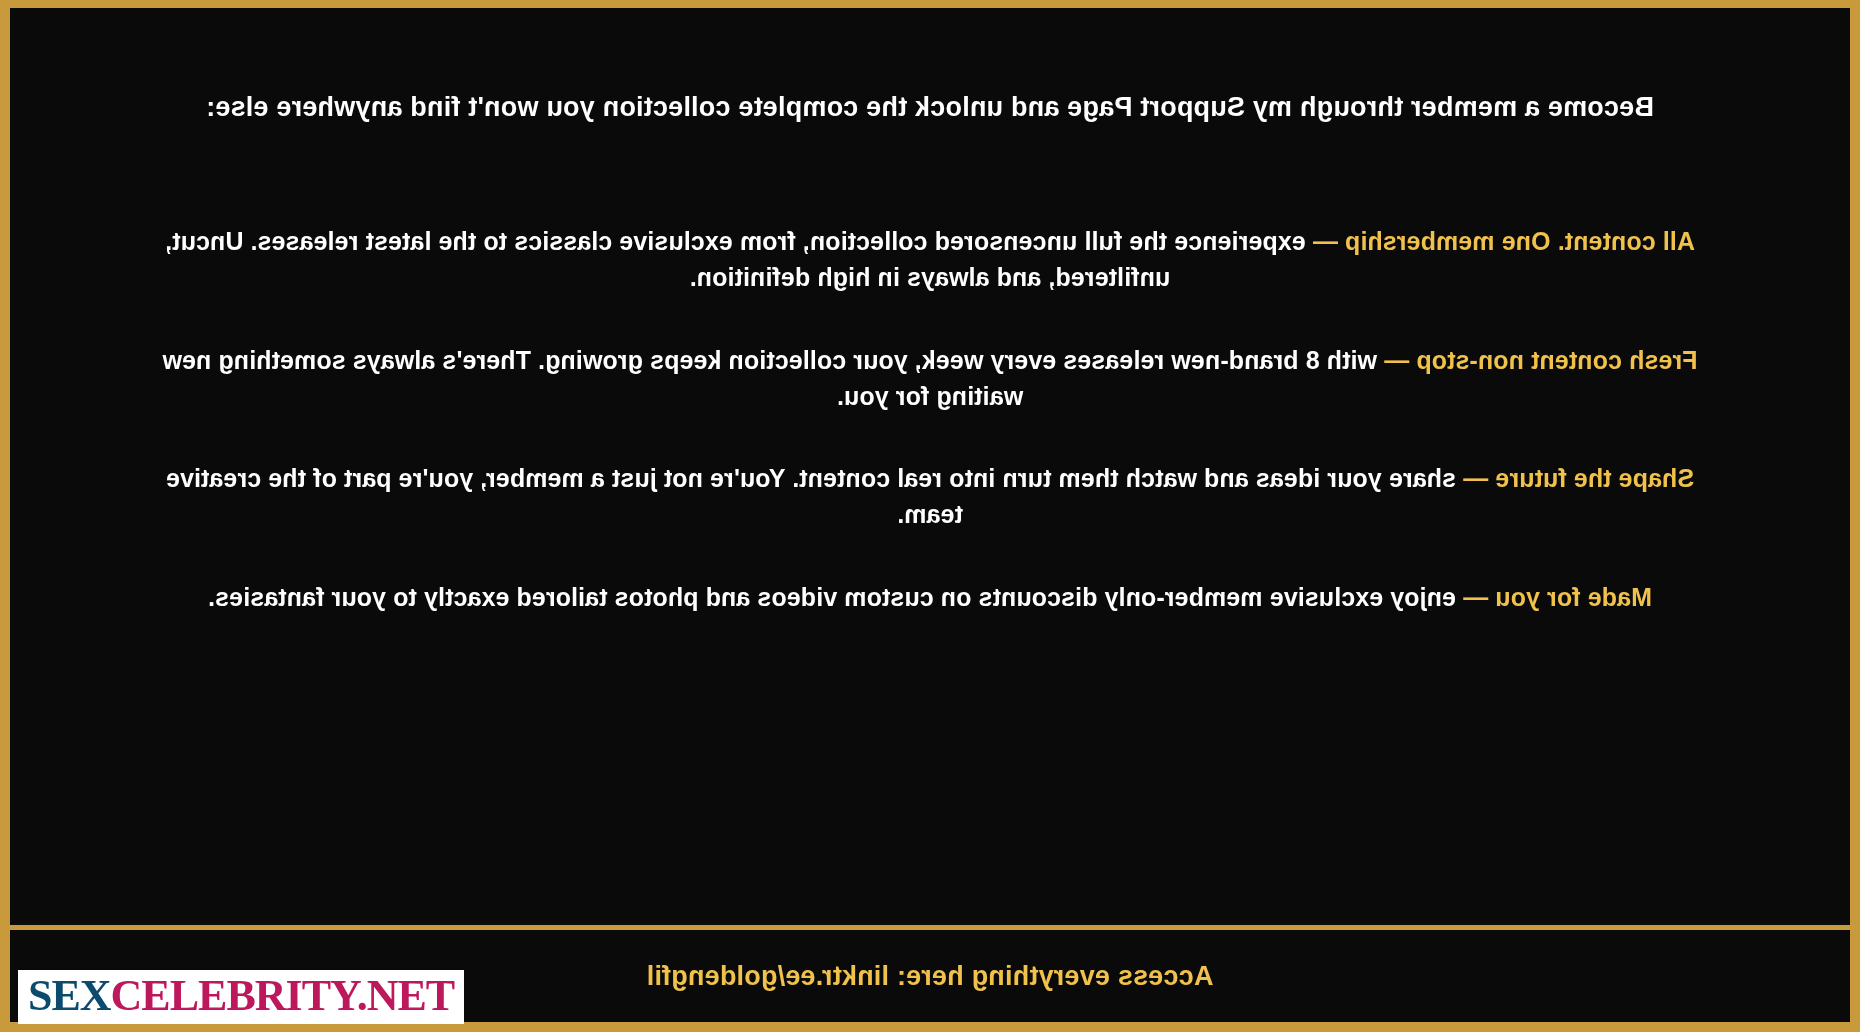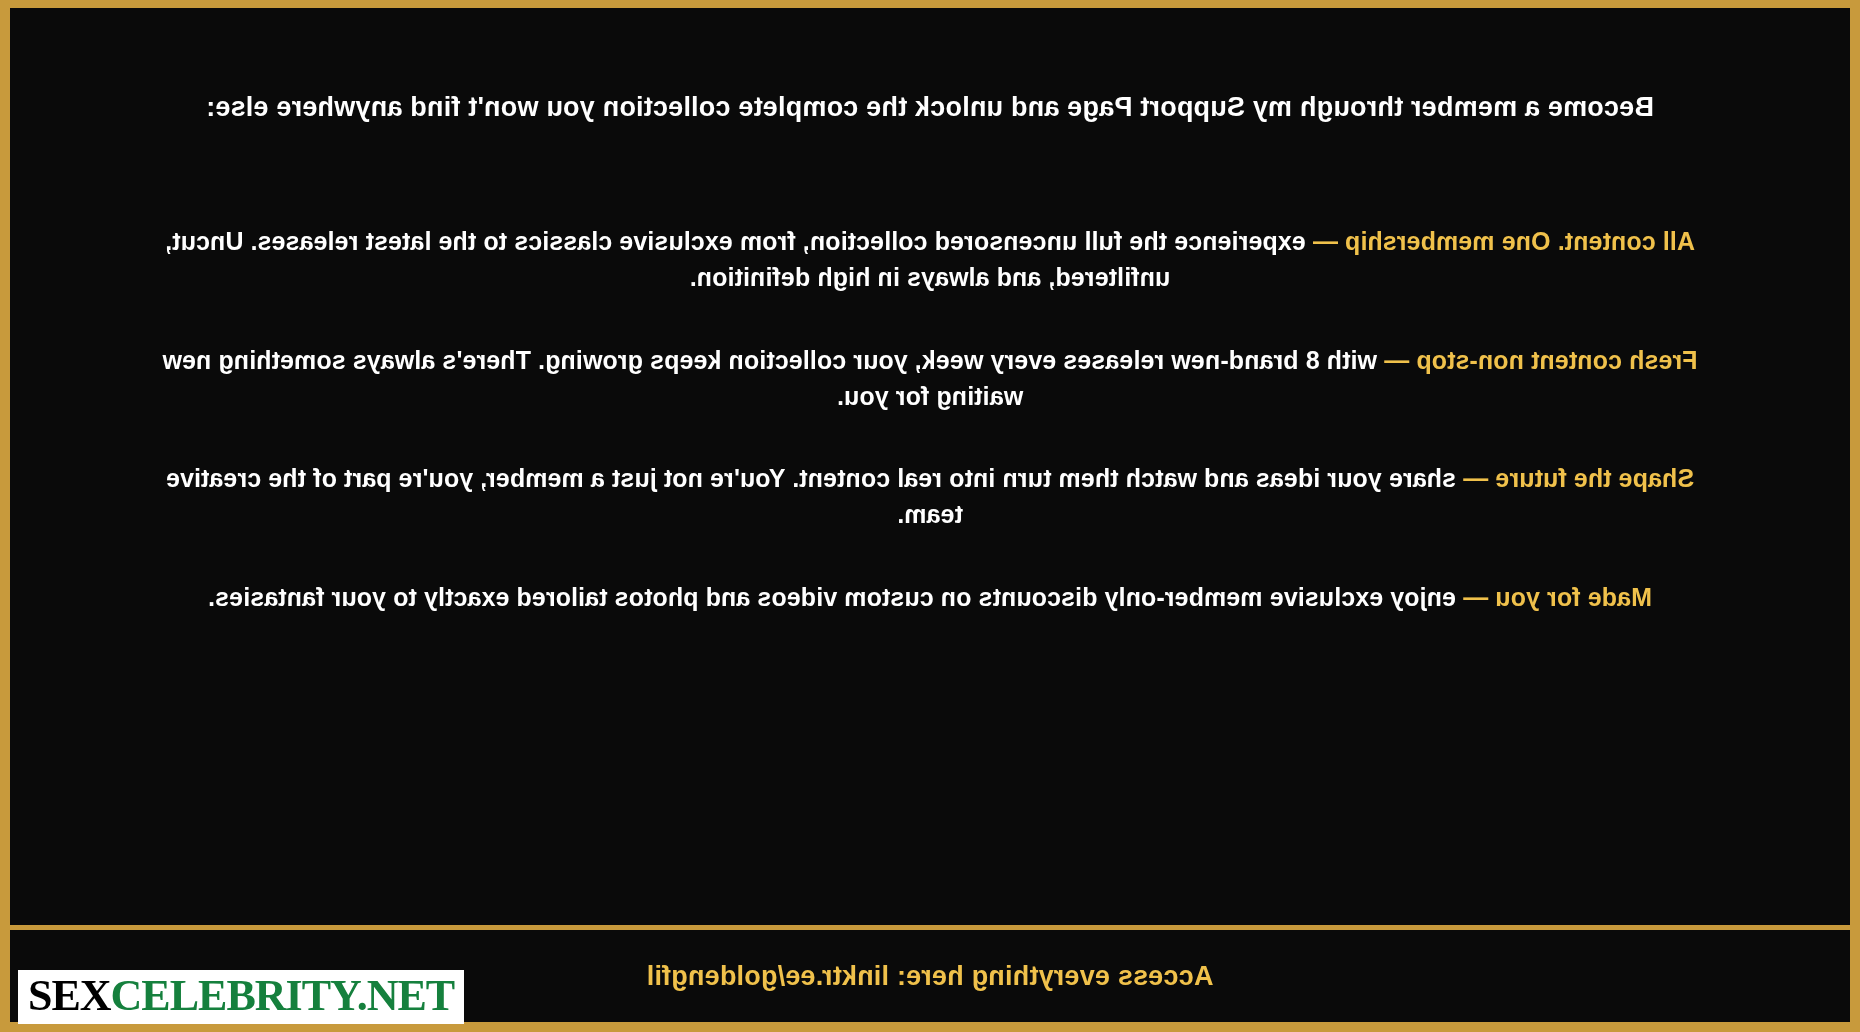--- a/index.html
+++ b/index.html
@@ -111,22 +111,22 @@
     padding: 4px 10px 6px 10px;
     display: flex;
     align-items: baseline;
     font-family: "Liberation Serif", serif;
     font-size: 44px;
     font-weight: bold;
     letter-spacing: -1px;
     line-height: 1;
     z-index: 10;
   }
-  .watermark .wm-a { color: #000000; }
-  .watermark .wm-b { color: #15803d; }
+  .watermark .wm-a { color: #0c4a6e; }
+  .watermark .wm-b { color: #be185d; }
 </style>
 </head>
 <body>
 
 <div class="page">
   <div class="card">
 
     <div class="content">
 
       <div class="headline">Become a member through my Support Page and unlock the complete collection you won't find anywhere else:</div>

